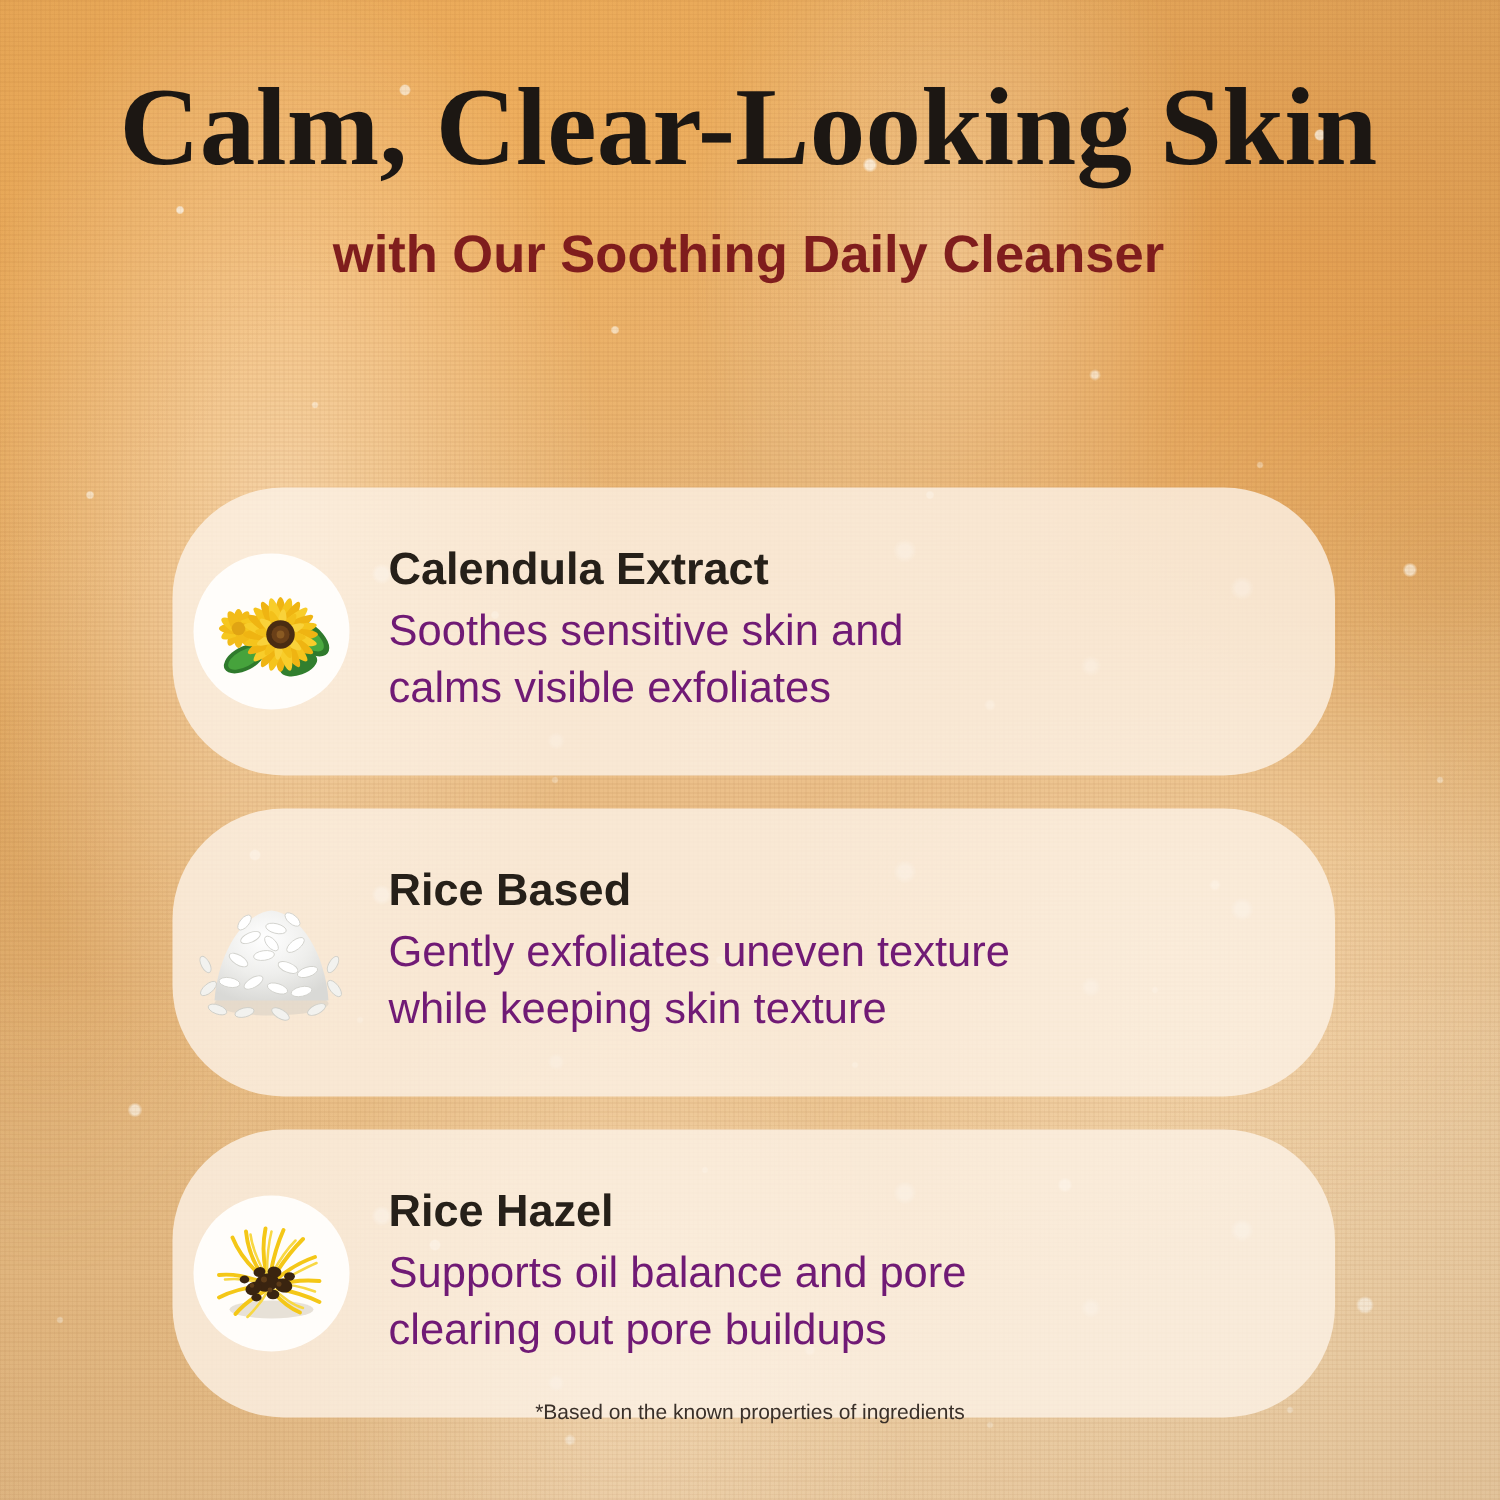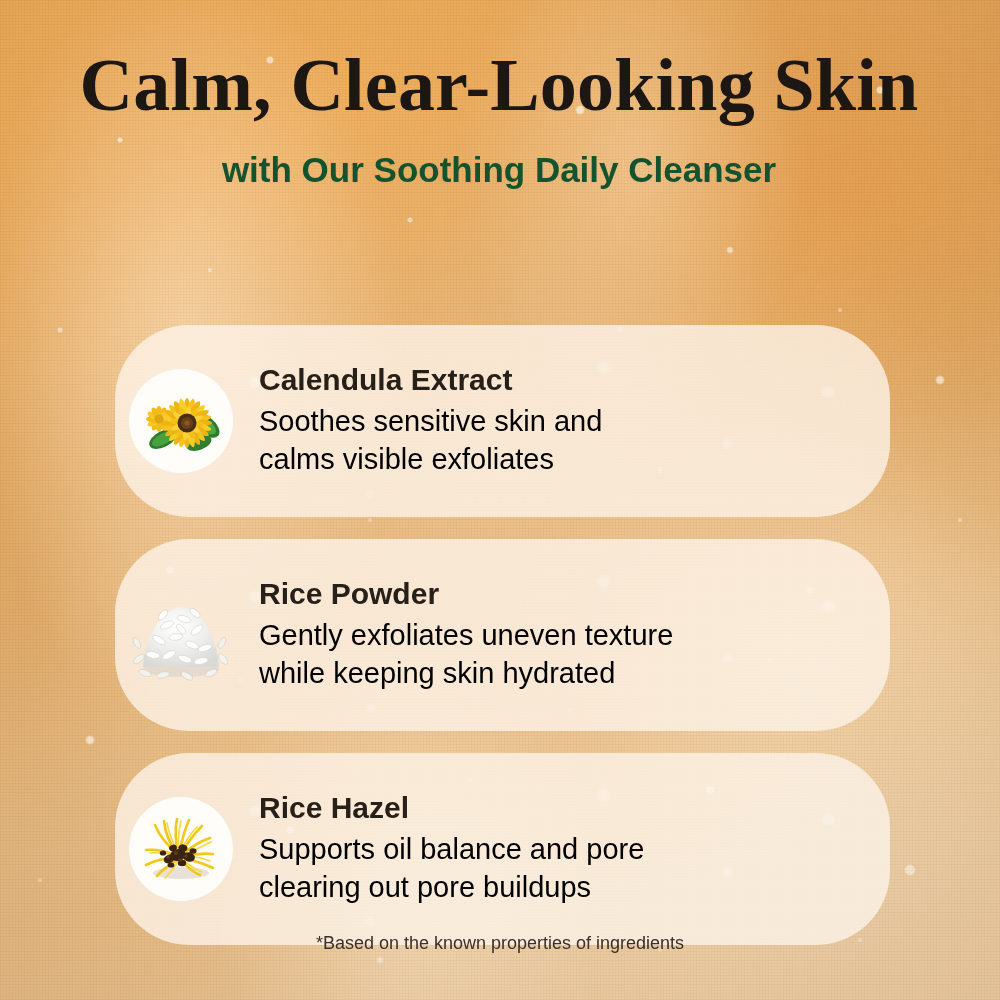--- a/index.html
+++ b/index.html
@@ -94,21 +94,21 @@
   .title{
     font-family:"Liberation Serif", serif;
     font-size:74px;line-height:1;
     color:#1c1713;letter-spacing:.2px;
     margin:0;white-space:nowrap;
   }
   .subtitle{
     font-family:"Liberation Sans", sans-serif;
     font-weight:bold;
     font-size:35px;line-height:1;
-    color:#14532d;
+    color:#7f1d1d;
     margin:30px 0 0 0;white-space:nowrap;
   }
 
   
   .cards{position:absolute;left:115px;top:325px;width:775px;}
   .card{
     position:relative;
     height:192px;
     border-radius:74px;
     background:rgba(253,243,231,.80);
@@ -145,29 +145,29 @@
 
   .card-text{position:relative;z-index:2;padding-left:12px;}
   .card-title{
     font-family:"Liberation Sans", sans-serif;
     font-weight:bold;font-size:30px;line-height:1.05;
     color:#262019;margin:0 0 6px 0;
   }
   .card-desc{
     font-family:"Liberation Sans", sans-serif;
     font-size:29px;line-height:38px;
-    color:#000000;margin:0;
+    color:#701a75;margin:0;
   }
   .card-desc span{display:block;}
 
   
   .footnote{
     position:absolute;left:0;right:0;top:933px;text-align:center;
     font-family:"Liberation Sans", sans-serif;
-    font-size:18px;color:#3a3029;
+    font-size:14px;color:#3a3029;
   }
 </style>
 </head>
 <body>
 
 <div id="poster">
 
   <div class="bg-base"></div>
   <div class="bg-swirl"></div>
   <div class="bg-speck"></div>
@@ -288,24 +288,24 @@
               <ellipse cx="58" cy="91" rx="6.5" ry="3" transform="rotate(30 58 91)"></ellipse>
               <ellipse cx="82" cy="88" rx="6.5" ry="3" transform="rotate(-26 82 88)"></ellipse>
               <ellipse cx="94" cy="74" rx="6.5" ry="3" transform="rotate(52 94 74)"></ellipse>
               <ellipse cx="93" cy="58" rx="6" ry="2.8" transform="rotate(-60 93 58)"></ellipse>
               <ellipse cx="8" cy="58" rx="6" ry="2.8" transform="rotate(62 8 58)"></ellipse>
             </g>
           </svg>
         </div>
       </div>
       <div class="card-text">
-        <p class="card-title">Rice Powder</p>
+        <p class="card-title">Rice Based</p>
         <p class="card-desc">
           <span>Gently exfoliates uneven texture</span>
-          <span>while keeping skin hydrated</span>
+          <span>while keeping skin texture</span>
         </p>
       </div>
     </div>
 
     <div class="card">
       <div class="icon-wrap">
         <div class="icon-disc">
           <svg width="96" height="96" viewBox="0 0 96 96">
 
             <ellipse cx="48" cy="72" rx="28" ry="6" fill="#c9bfae" opacity=".45"></ellipse>

